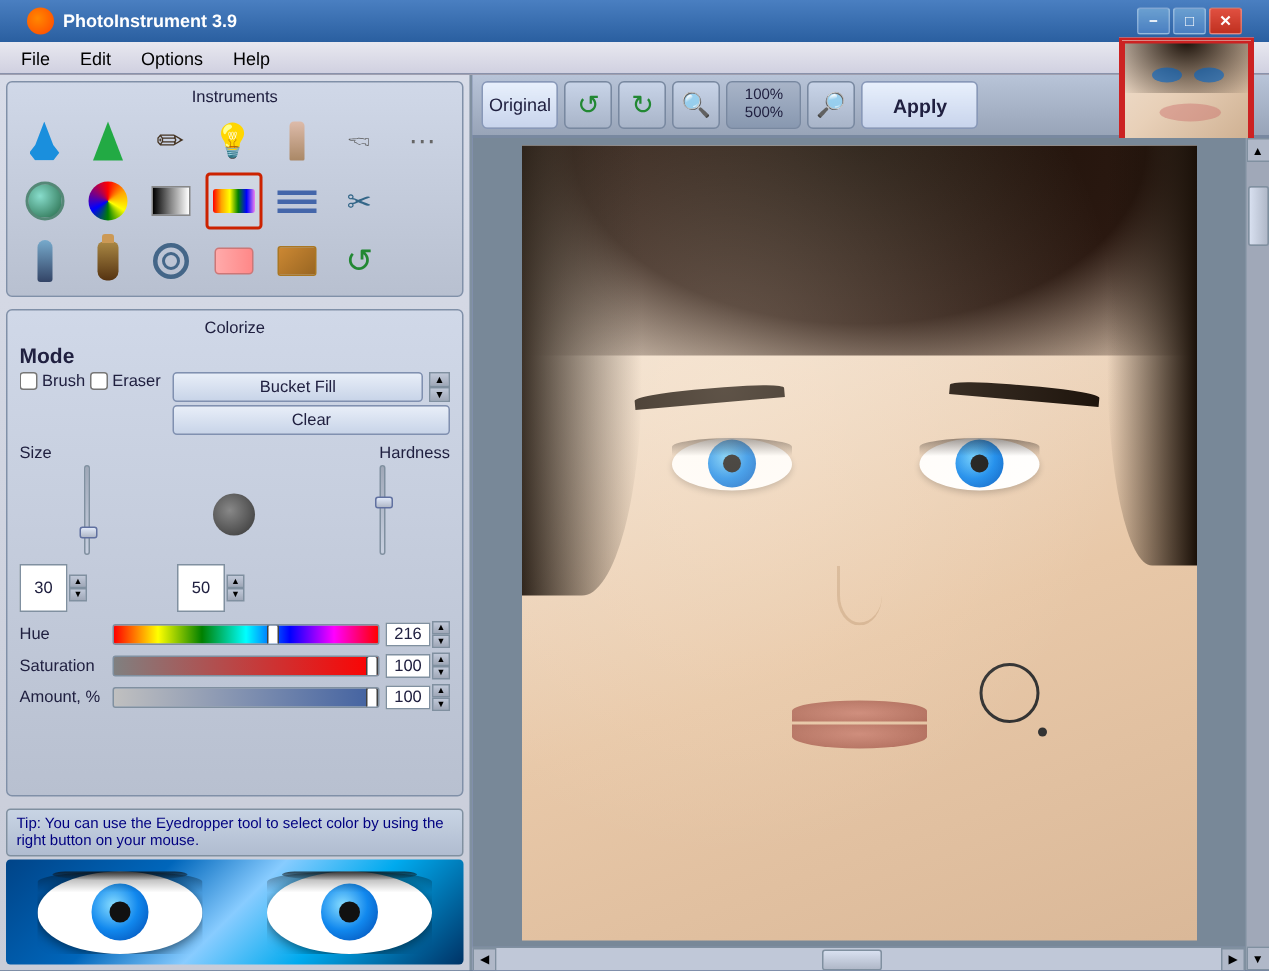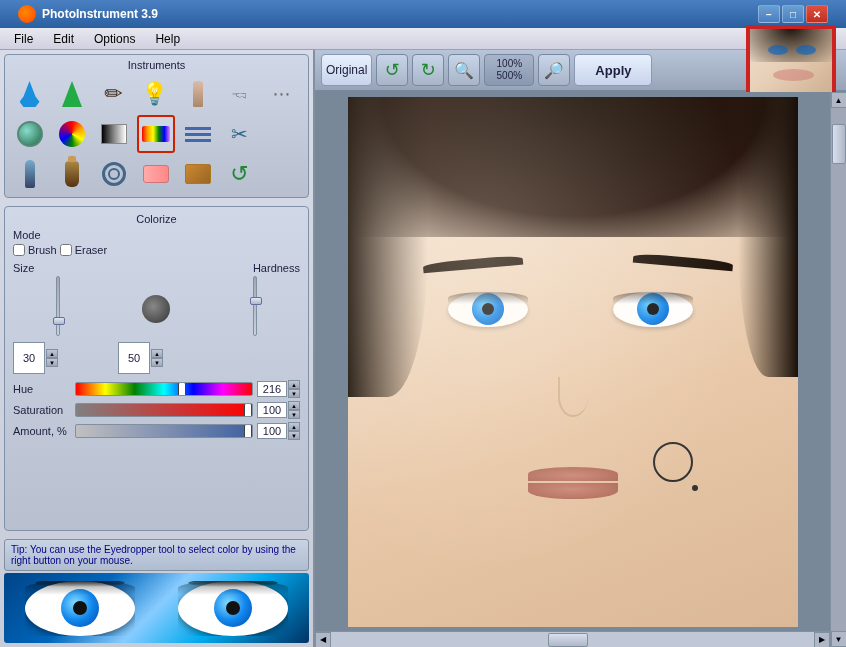--- a/index.html
+++ b/index.html
@@ -113,21 +113,21 @@
     #colorize-panel {
       background: linear-gradient(to bottom, #d0d8e8, #b8c0d0);
       border: 1px solid #8090a8;
       border-radius: 4px;
       margin: 4px;
       padding: 6px 8px;
       flex: 1;
     }
 
     .mode-section { margin-bottom: 6px; }
-    .mode-label { font-size: 11px; color: #202040; margin-bottom: 3px; }
+    .mode-label { font-size: 14px; color: #202040; margin-bottom: 3px; font-weight: bold; }
     .checkbox-label { display: flex; align-items: center; gap: 3px; font-size: 11px; color: #202040; cursor: pointer; }
     input[type=checkbox] { width: 12px; height: 12px; cursor: pointer; }
     .panel-btn {
       background: linear-gradient(to bottom, #e8eef8, #c8d4e8);
       border: 1px solid #8090b0;
       border-radius: 3px;
       padding: 3px 8px;
       font-size: 11px;
       cursor: pointer;
       text-align: center;
@@ -605,20 +605,32 @@
           <div style="display:flex; flex-direction:row; gap:3px;">
             <label class="checkbox-label">
               <input type="checkbox" style="">
               <span>Brush</span>
             </label>
             <label class="checkbox-label">
               <input type="checkbox" style="">
               <span>Eraser</span>
             </label>
           </div>
+          <div style="flex:1; display:flex; flex-direction:column; gap:2px;">
+            <div style="display:flex; gap:2px; align-items:center;">
+              <button class="panel-btn" style="flex:1;">Bucket Fill</button>
+              <div class="scroll-arrows">
+                <div class="scroll-arrow">▲</div>
+                <div class="scroll-arrow">▼</div>
+              </div>
+            </div>
+            <div style="display:flex; gap:2px; align-items:center;">
+              <button class="panel-btn" style="flex:1;">Clear</button>
+            </div>
+          </div>
         </div>
       </div>
 
       <div class="size-hardness-row">
         <div class="size-section">
           <div class="sh-label">Size</div>
           <div class="slider-container">
             <div class="vertical-slider-track">
               <div class="vertical-slider-thumb"></div>
             </div>

